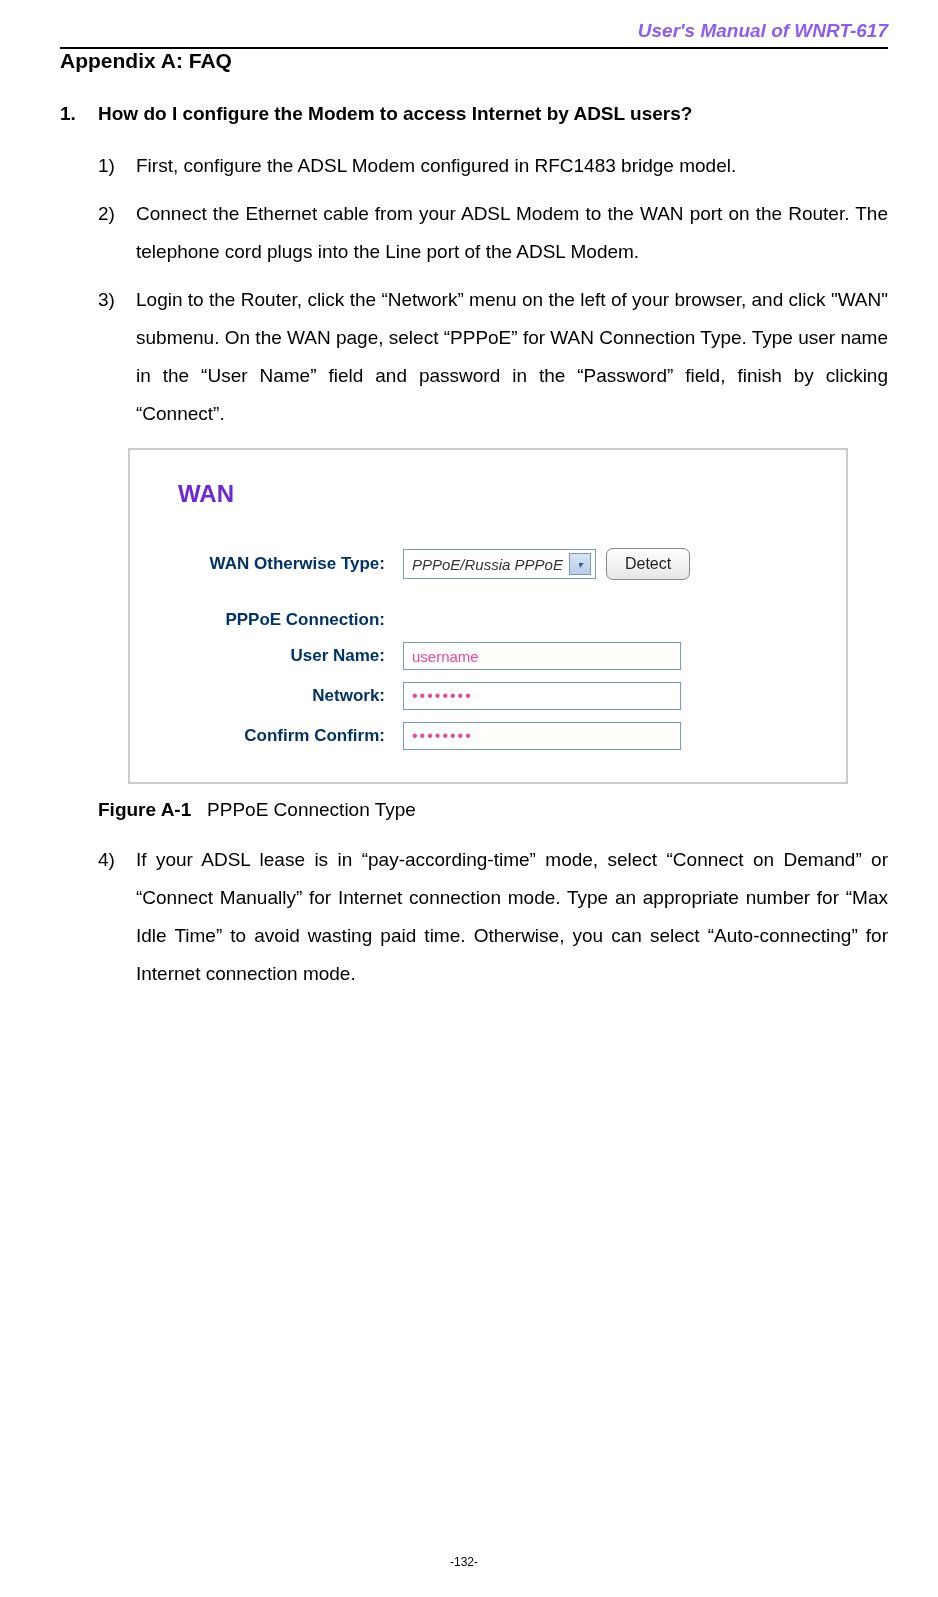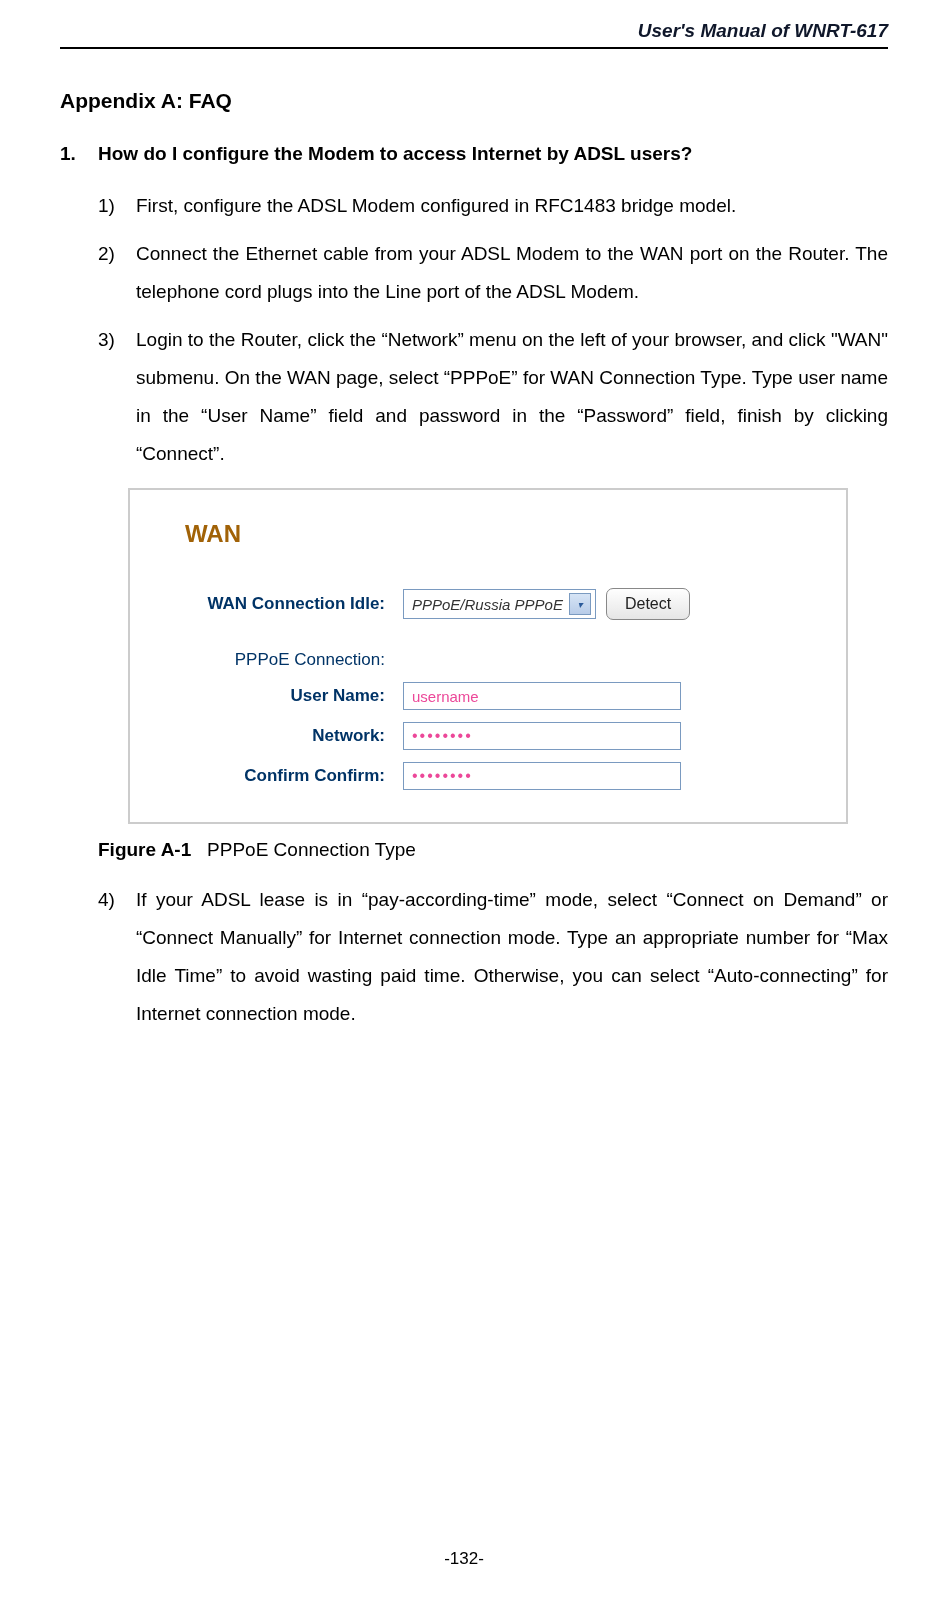--- a/index.html
+++ b/index.html
@@ -18,25 +18,24 @@
       height: 100%;
       box-sizing: border-box;
       position: relative;
       display: flex;
       flex-direction: column;
     }
     .header {
       text-align: right;
       font-style: italic;
       font-weight: bold;
-      color: #0f172a;
+      color: #8b5cf6;
       font-size: 19px;
       padding-bottom: 5px;
       border-bottom: 2px solid #000;
-      margin-bottom: 40px;
     }
     .h1 {
       font-size: 21px;
       font-weight: bold;
       margin-bottom: 30px;
     }
     .question-row {
       display: flex;
       font-weight: bold;
       font-size: 19px;
@@ -67,39 +66,39 @@
       margin: 15px 0 10px 30px;
       border: 2px solid #ccc;
       background: #fff;
       padding: 30px 25px 20px 25px;
       width: 720px;
       box-sizing: border-box;
     }
     .fig-title {
       font-weight: bold;
       font-size: 24px;
-      color: #a16207;
+      color: #6d28d9;
       margin-bottom: 40px;
-      margin-left: 30px;
+      margin-left: 23px;
     }
     .fig-row {
       display: flex;
       align-items: center;
       margin-bottom: 12px;
     }
     .fig-label {
       width: 230px;
       text-align: right;
       padding-right: 18px;
       font-size: 17px;
       color: #003366;
       font-weight: bold;
     }
     .fig-label.section {
-      font-weight: normal;
+      font-weight: bold;
     }
     .select-box {
       display: inline-flex;
       align-items: center;
       border: 1px solid #7a9ac0;
       background: #fff;
       height: 28px;
       padding: 0 4px 0 8px;
       font-size: 15px;
       color: #333;
@@ -152,21 +151,21 @@
     }
     .caption b {
       font-weight: bold;
     }
     .footer {
       position: absolute;
       bottom: 28px;
       left: 0;
       right: 10px;
       text-align: center;
-      font-size: 17px;
+      font-size: 12px;
     }
   </style>
 </head>
 <body>
 
 <div class="page">
   <div class="header">User's Manual of WNRT-617</div>
 
   <div class="h1">Appendix A: FAQ</div>
 
@@ -186,21 +185,21 @@
     </div>
     <div class="step">
       <div class="step-num">3)</div>
       <div class="step-body">Login to the Router, click the “Network” menu on the left of your browser, and click "WAN" submenu. On the WAN page, select “PPPoE” for WAN Connection Type. Type user name in the “User Name” field and password in the “Password” field, finish by clicking “Connect”.</div>
     </div>
 
     <div class="fig-wrap">
       <div class="fig-title">WAN</div>
 
       <div class="fig-row" style="margin-bottom:30px;">
-        <div class="fig-label">WAN Connection Idle:</div>
+        <div class="fig-label">WAN Otherwise Type:</div>
         <div class="select-box">
           <span>PPPoE/Russia PPPoE</span>
           <span class="select-arrow">▾</span>
         </div>
         <div class="btn">Detect</div>
       </div>
 
       <div class="fig-row">
         <div class="fig-label section">PPPoE Connection:</div>
       </div>

